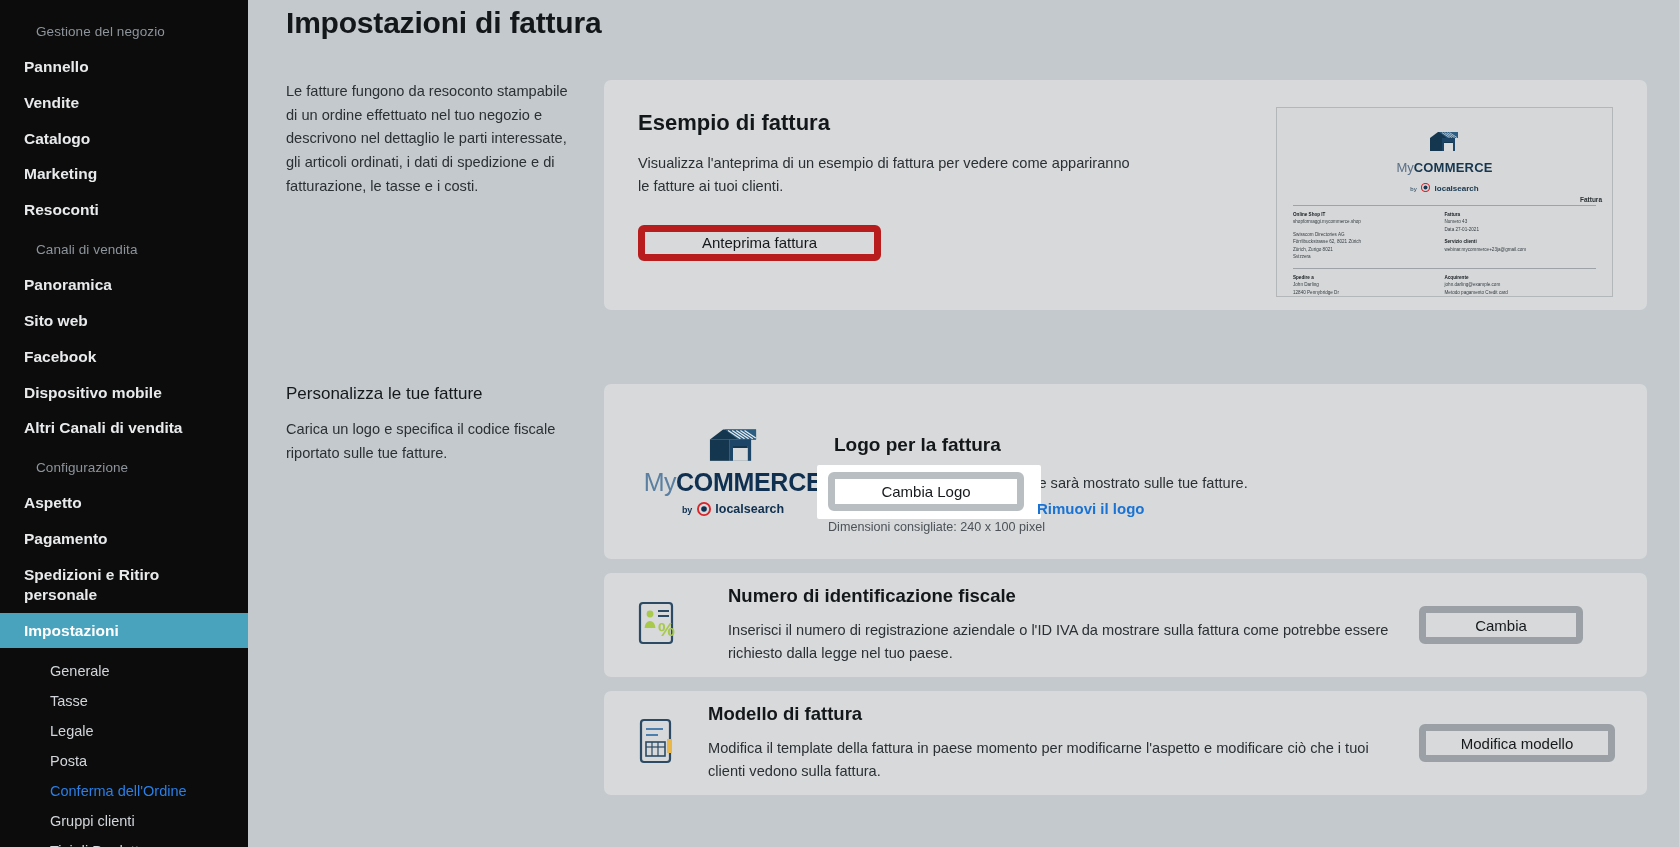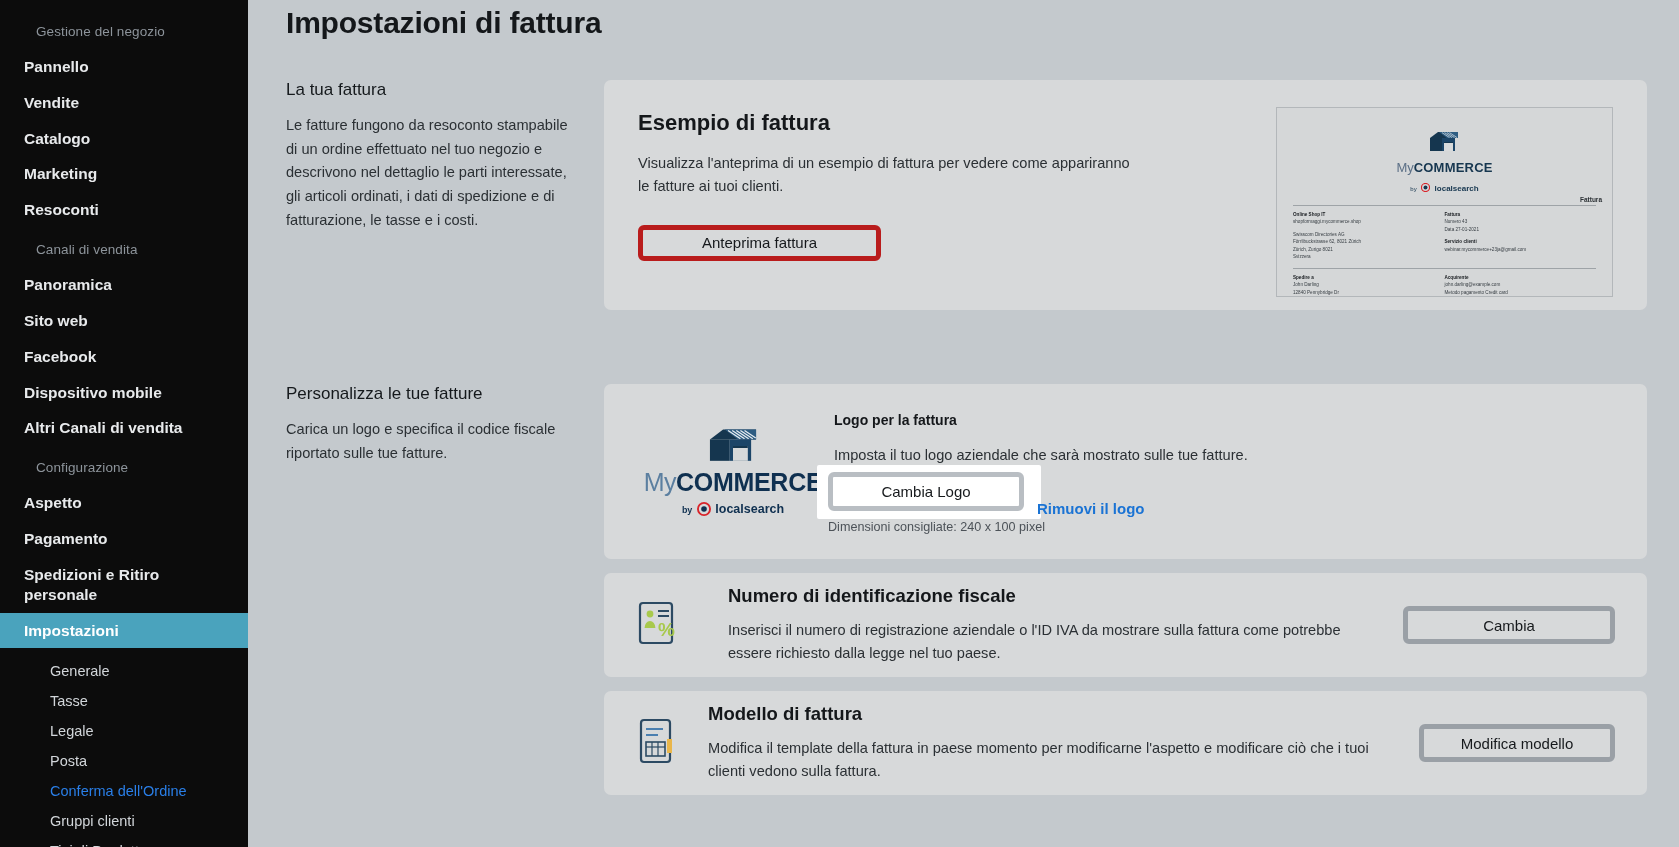--- a/index.html
+++ b/index.html
@@ -101,21 +101,21 @@
     font-size: 14.6px;
     color: #2b3034;
     line-height: 1.6;
   }
 
   .btn {
     display: inline-flex;
     align-items: center;
     justify-content: center;
     background: #d7d9da;
-    border: 5px solid #b91c1c;
+    border: 7px solid #b91c1c;
     border-radius: 6px;
     font-size: 15px;
     color: #16191c;
     cursor: pointer;
     font-family: "Liberation Sans", sans-serif;
   }
   .btn-outline-white { background: #d9dbdc; }
 
   .link {
     color: #1a73d4;
@@ -196,21 +196,20 @@
       <div class="side-sub">Tipi di Prodotto</div>
     </div>
   </nav>
 
   <main class="main">
 
     <h1 class="page-title">Impostazioni di fattura</h1>
 
     <div class="row" style="margin-top:40px;">
       <div class="row-left">
-        <div class="sec-title">La tua fattura</div>
         <div class="sec-body">Le fatture fungono da resoconto stampabile di un ordine effettuato nel tuo negozio e descrivono nel dettaglio le parti interessate, gli articoli ordinati, i dati di spedizione e di fatturazione, le tasse e i costi.</div>
       </div>
 
       <div class="row-right">
         <div class="card" style="height:230px; padding:30px 34px;">
           <div class="card-title">Esempio di fattura</div>
           <div class="card-text" style="margin-top:16px; max-width:500px;">Visualizza l'anteprima di un esempio di fattura per vedere come appariranno le fatture ai tuoi clienti.</div>
           <button class="btn" style="margin-top:26px; width:243px; height:36px;">Anteprima fattura</button>
 
           
@@ -324,21 +323,21 @@
                 <svg width="14" height="14" viewBox="0 0 12 12" style="vertical-align:-3px;">
                   <circle cx="6" cy="6" r="5.2" fill="none" stroke="#d9242a" stroke-width="1.6"></circle>
                   <circle cx="6" cy="6" r="2.4" fill="#0f3050"></circle>
                 </svg>
                 <span class="lg-ls">localsearch</span>
               </div>
             </div>
           </div>
 
           <div style="flex:1 1 auto; position:relative; padding-left:6px;">
-            <div style="font-size:14px; font-weight:bold; color:#14171a; margin-top:2px;">Logo per la fattura</div>
+            <div style="font-size:19px; font-weight:bold; color:#14171a; margin-top:24px;">Logo per la fattura</div>
             <div class="card-text" style="margin-top:16px;">Imposta il tuo logo aziendale che sarà mostrato sulle tue fatture.</div>
 
             <div class="hl-box" style="left:-11px; top:55px; width:224px; height:54px;"></div>
 
             <button class="btn btn-outline-white" style="position:absolute; left:0px; top:62px; width:196px; height:39px; background:#ffffff; border-color:#b9bec3;">Cambia Logo</button>
             <span class="link" style="position:absolute; left:209px; top:90px;">Rimuovi il logo</span>
             <div class="hint" style="position:absolute; left:0px; top:110px;">Dimensioni consigliate: 240 x 100 pixel</div>
           </div>
         </div>
 
@@ -351,21 +350,21 @@
               <line x1="22" y1="11" x2="33" y2="11" stroke="#2c4a63" stroke-width="2"></line>
               <line x1="22" y1="16" x2="33" y2="16" stroke="#2c4a63" stroke-width="2"></line>
               <text x="22" y="36" font-family="Liberation Sans, sans-serif" font-size="19" font-weight="bold" fill="#a8c94c">%</text>
             </svg>
           </div>
           <div style="flex:1 1 auto; padding-right:26px;margin-left:20px;">
             <div style="font-size:18.5px; font-weight:bold; color:#14171a;">Numero di identificazione fiscale</div>
             <div class="card-text" style="margin-top:12px;">Inserisci il numero di registrazione aziendale o l'ID IVA da mostrare sulla fattura come potrebbe essere richiesto dalla legge nel tuo paese.</div>
           </div>
           <div style="flex:0 0 196px;">
-            <button class="btn" style="width:212px; height:38px; border-color:#9aa0a6;">Cambia</button>
+            <button class="btn" style="width:164px; height:38px; border-color:#9aa0a6;">Cambia</button>
           </div>
         </div>
 
         <div class="card" style="height:104px; margin-top:14px; padding:24px 32px; display:flex; align-items:center;">
           <div style="flex:0 0 72px;">
             <svg width="44" height="48" viewBox="0 0 44 48">
               <rect x="5" y="3" width="29" height="42" rx="3" fill="none" stroke="#2c4a63" stroke-width="2.2"></rect>
               <line x1="10" y1="12" x2="27" y2="12" stroke="#4a7fb0" stroke-width="2"></line>
               <line x1="10" y1="18" x2="22" y2="18" stroke="#4a7fb0" stroke-width="2"></line>
               <rect x="10" y="25" width="19" height="14" fill="none" stroke="#2c4a63" stroke-width="1.6"></rect>

